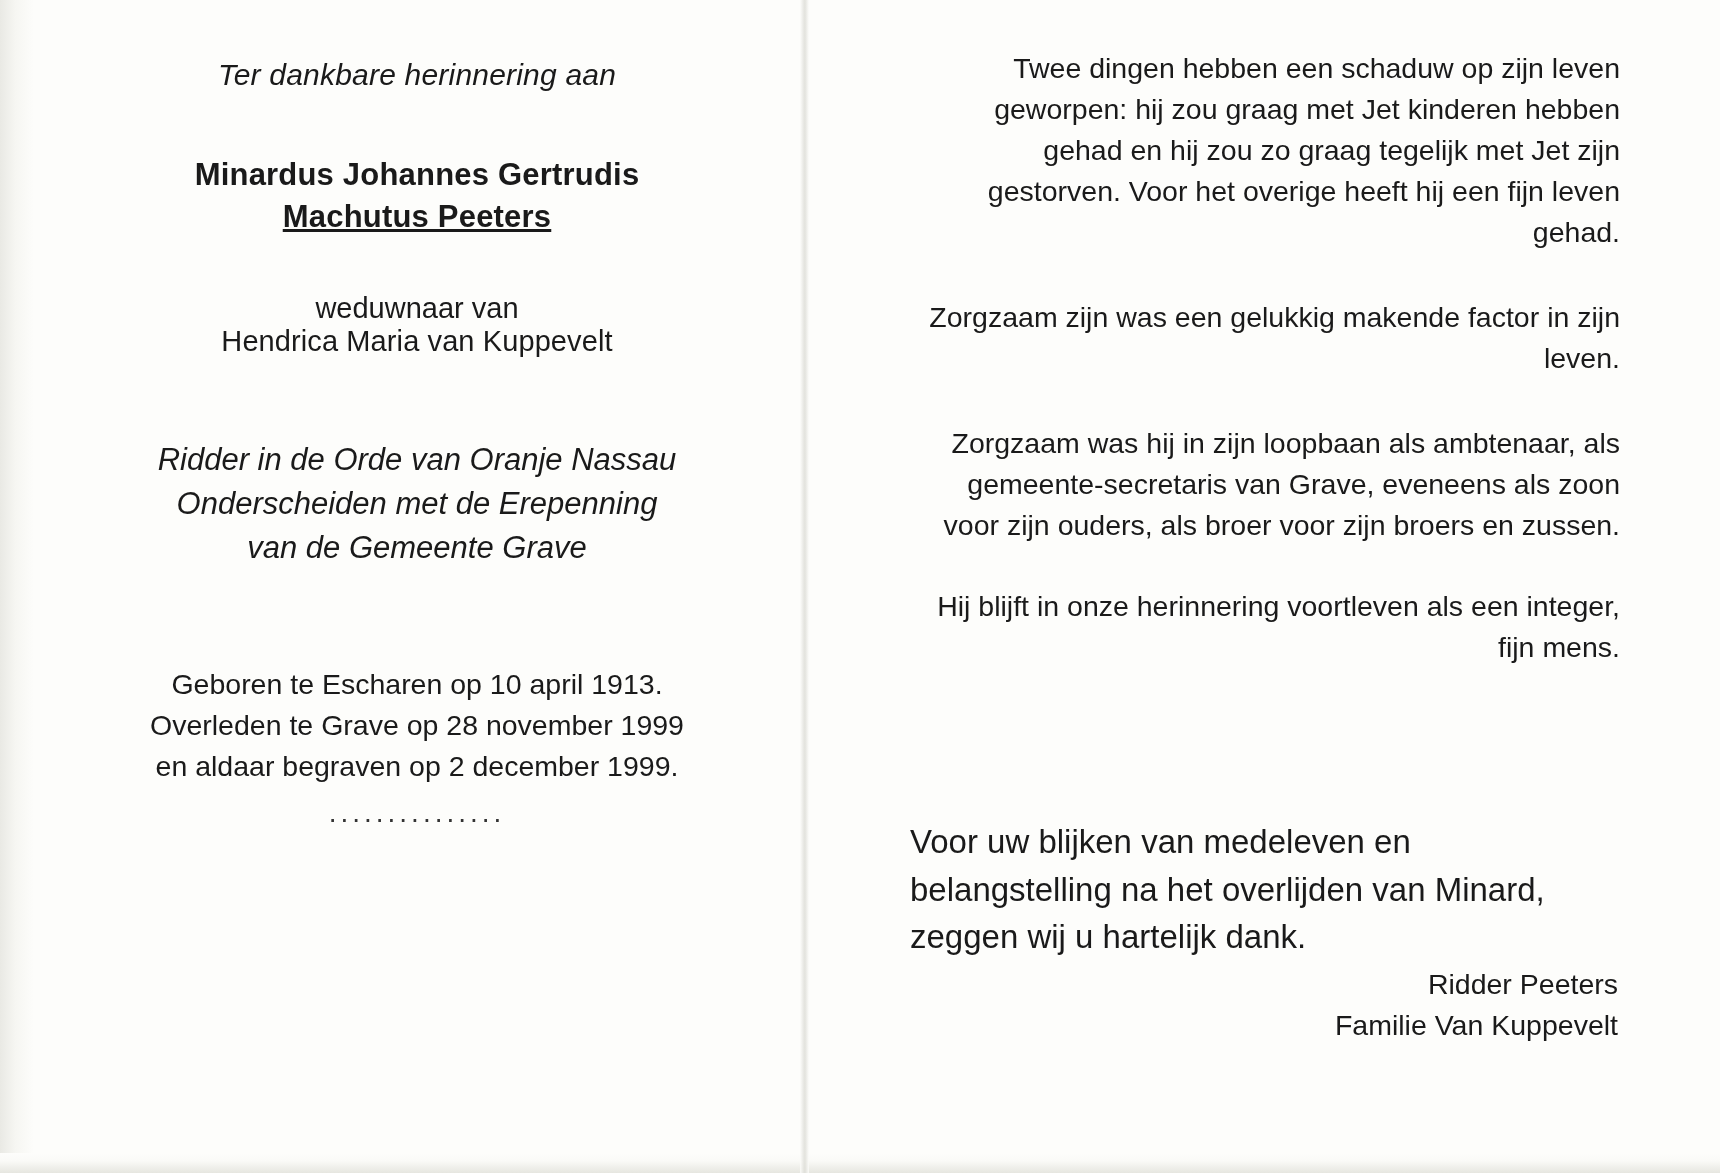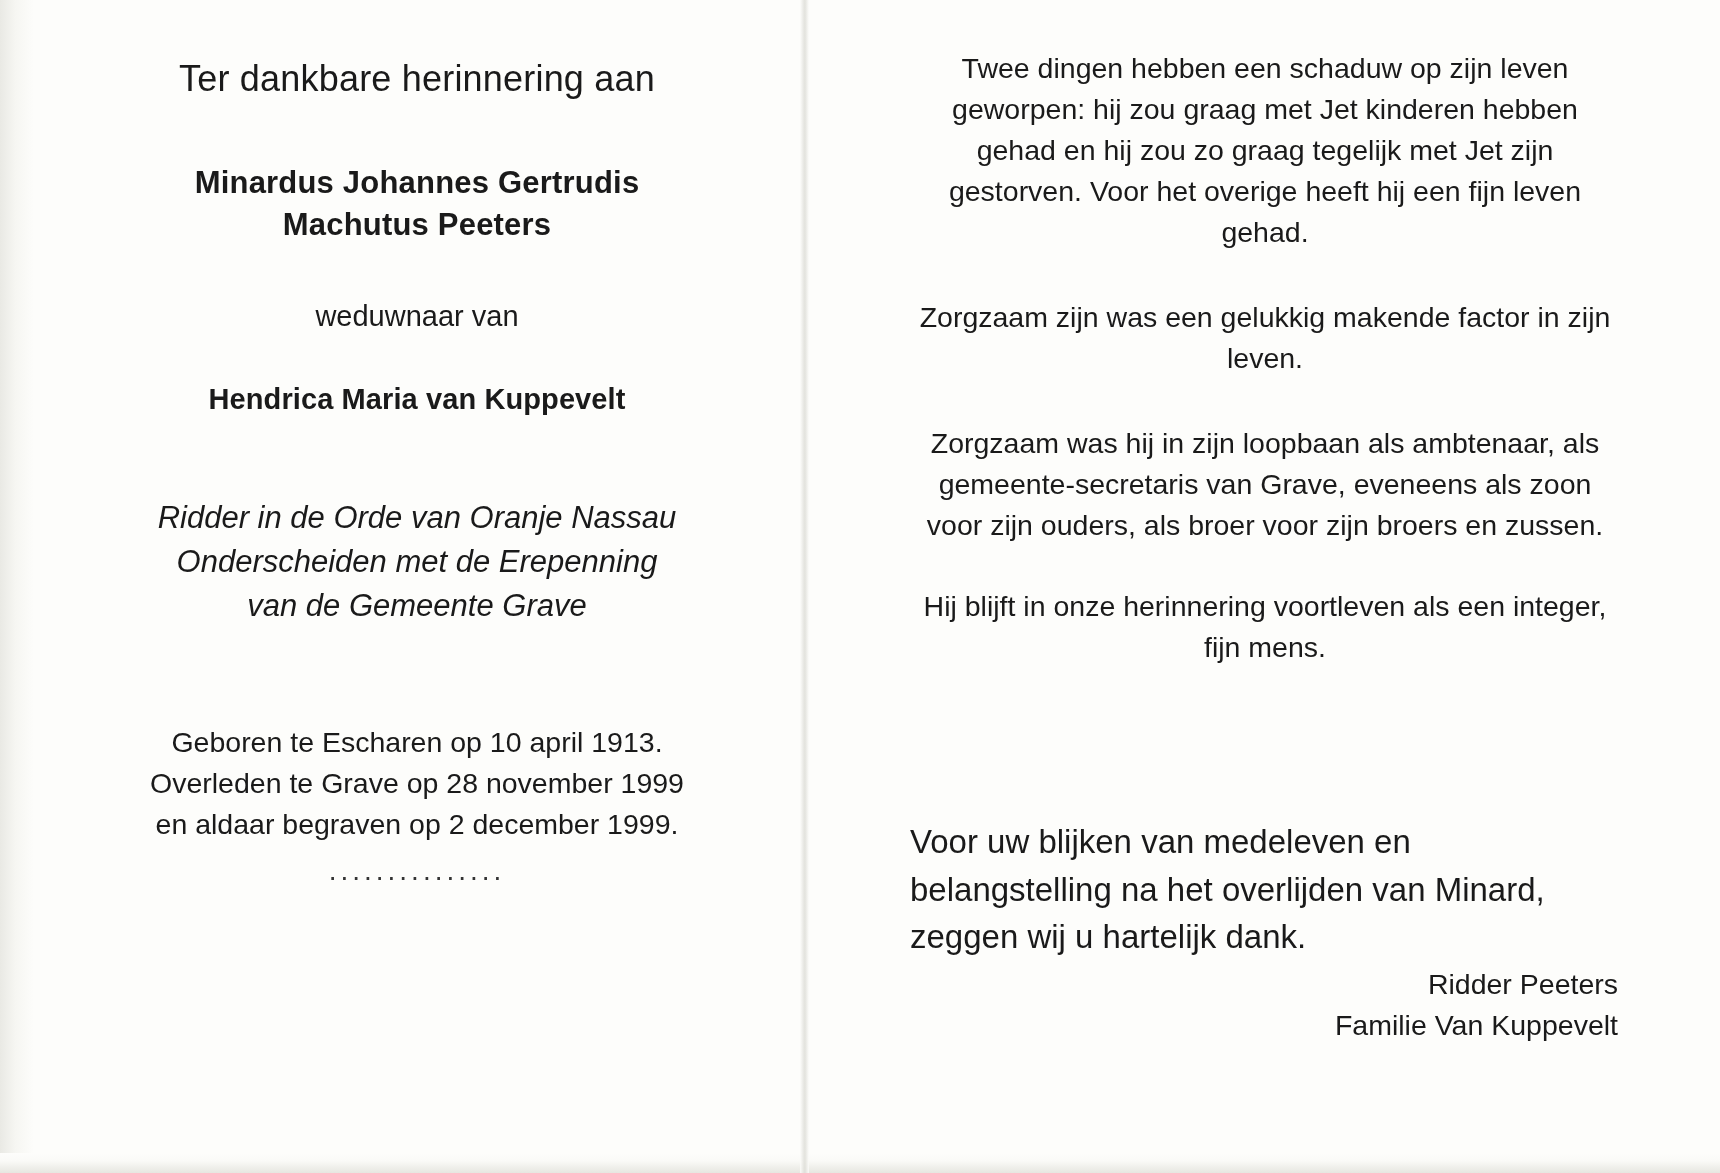--- a/index.html
+++ b/index.html
@@ -56,40 +56,40 @@
     text-align: center;
   }
   .page-right {
     left: 880px;
     width: 800px;
     padding: 48px 60px 0 30px;
     text-align: left;
   }
 
   .line-dedication {
-    font-size: 36px;
+    font-size: 30px;
     letter-spacing: .2px;
     margin-top: 8px;
+    font-style: italic;
   }
   .name-block {
     font-weight: bold;
     font-size: 31px;
     line-height: 1.36;
     margin-top: 62px;
     letter-spacing: .2px;
   }
-  .name-block .nm2 { display: block; }
+  .name-block .nm2 { display: block; text-decoration: underline; }
   .widower {
     font-size: 29px;
     margin-top: 54px;
   }
   .spouse {
-    font-weight: bold;
+    font-weight: normal;
     font-size: 29px;
-    margin-top: 50px;
     letter-spacing: .1px;
   }
   .honours {
     font-style: italic;
     font-size: 31px;
     line-height: 1.42;
     margin-top: 80px;
   }
   .honours span { display: block; }
   .dates {
@@ -102,21 +102,21 @@
     font-size: 28px;
     letter-spacing: 4px;
     margin-top: 10px;
     color: #333;
   }
 
   .para {
     font-size: 28.5px;
     line-height: 1.44;
     margin: 0 0 44px 0;
-    text-align: center;
+    text-align: right;
   }
   .para.tight { margin-bottom: 40px; }
   .para-thanks {
     font-size: 33px;
     line-height: 1.44;
     margin: 0;
     position: absolute;
     left: 30px;
     right: 60px;
     top: 818px;

